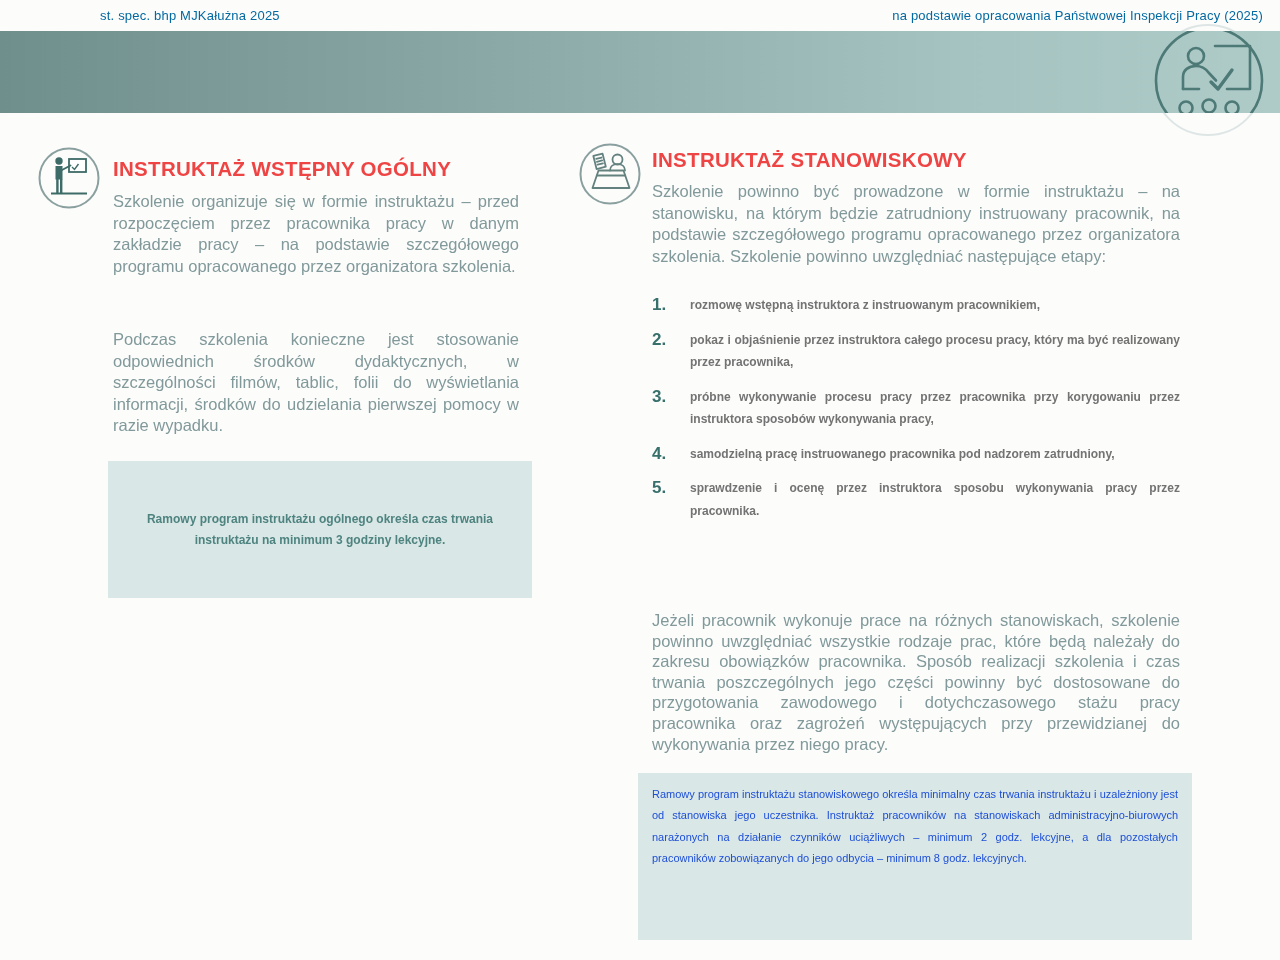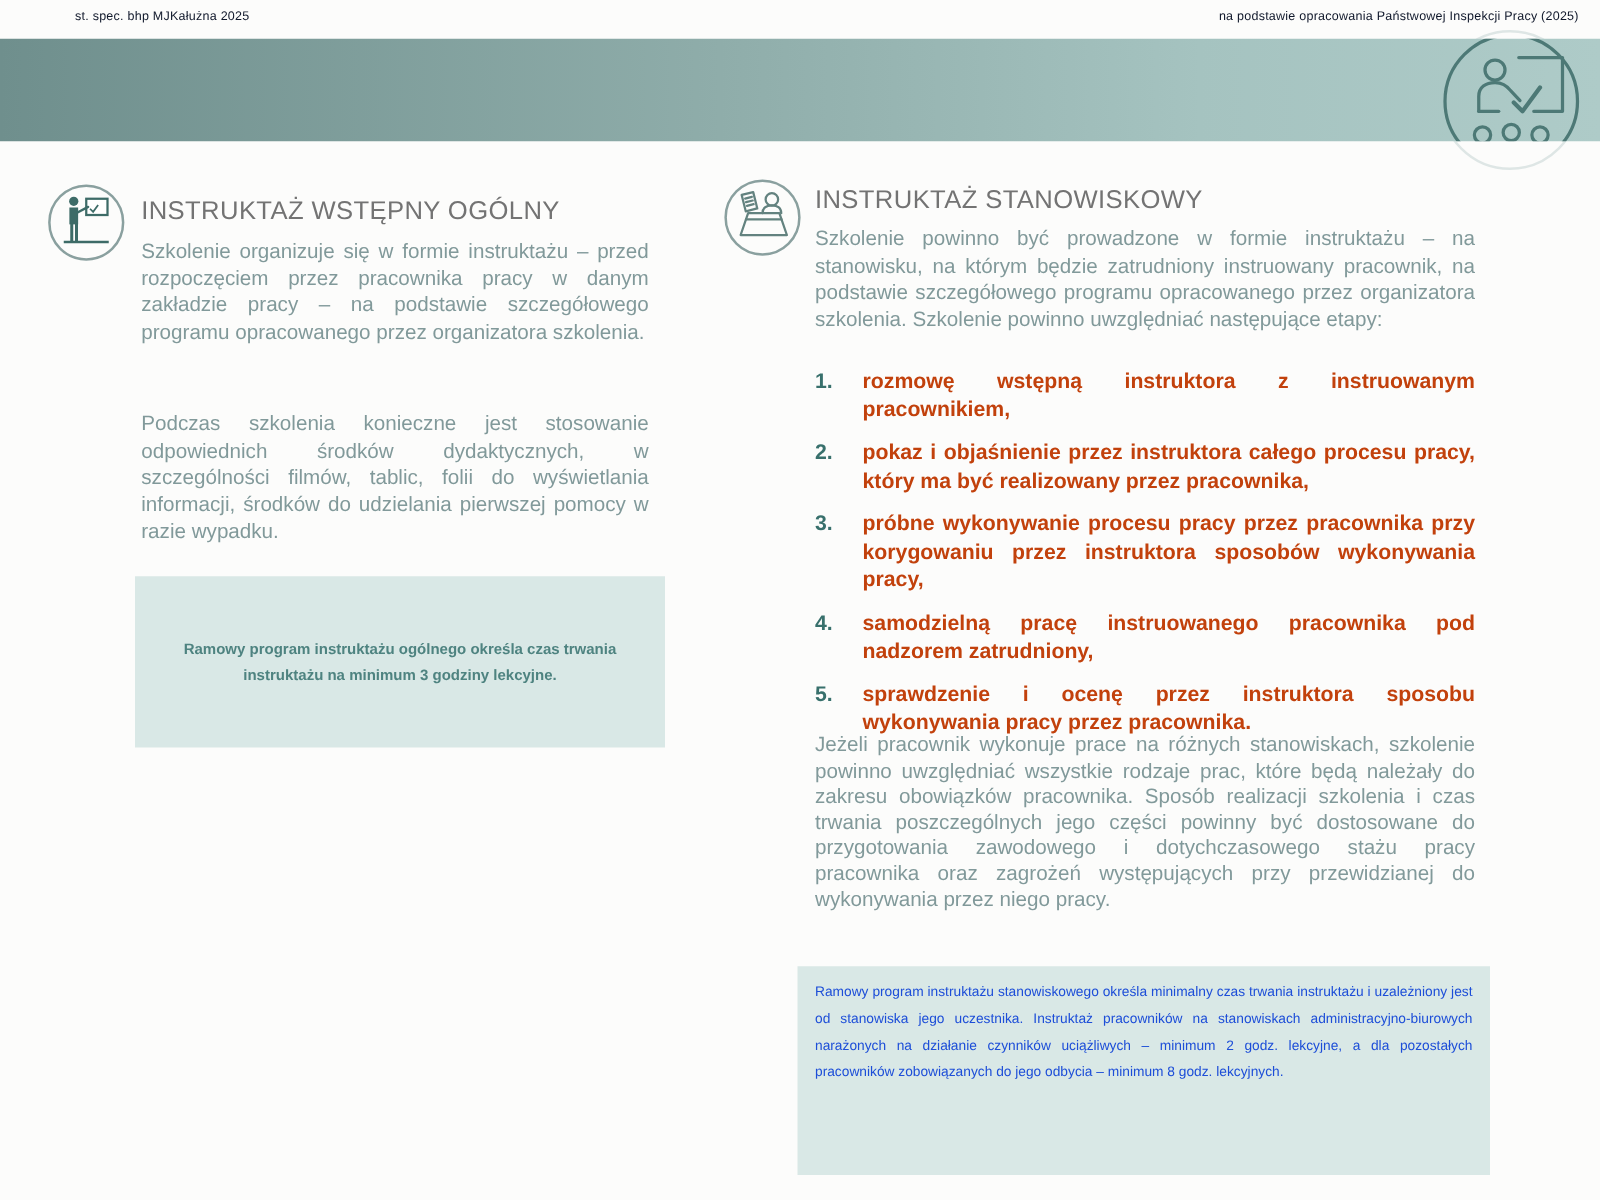--- a/index.html
+++ b/index.html
@@ -8,24 +8,25 @@
     font-family: "Liberation Sans", sans-serif;
     background: #fcfcfb;
     position: relative;
     overflow: hidden;
   }
   .abs { position: absolute; }
 
   
   .credit {
     top: 8px;
-    font-size: 10px;
-    color: #0f172a;
+    font-size: 13px;
+    color: #0369a1;
     letter-spacing: 0.2px;
     white-space: nowrap;
+    margin-left: 40px;
   }
   .credit.left  { left: 60px; }
   .credit.right { right: 17px; }
 
   
   .ghost-circle {
     left: 1152px; top: 24px;
     width: 112px; height: 112px;
     border: 2px solid #dee6e5;
     border-radius: 50%;
@@ -51,54 +52,54 @@
   .band-icon { position: absolute; left: 1153px; top: -6px; }
 
   
   .sec-icon { width: 62px; height: 62px; }
   .icon-left-wrap  { left: 38px;  top: 147px; }
   .icon-right-wrap { left: 579px; top: 143px; }
 
   
   .sec-heading {
     font-size: 20.5px;
-    font-weight: 400;
+    font-weight: 700;
     letter-spacing: 0.3px;
-    color: #737373;
+    color: #ef4444;
     white-space: nowrap;
   }
   .h-left  { left: 113px; top: 157px; }
   .h-right { left: 652px; top: 148px; }
 
   
   .body-text {
     font-size: 16.5px;
     line-height: 21.6px;
     color: #81999a;
     text-align: justify;
   }
   .p1-left { left: 113px; top: 191px; width: 406px; }
   .p2-left { left: 113px; top: 329px; width: 406px; }
   .intro-right { left: 652px; top: 181px; width: 528px; }
-  .para-right  { left: 652px; top: 586px; width: 528px; line-height: 20.6px; }
+  .para-right  { left: 652px; top: 610px; width: 528px; line-height: 20.6px; }
 
   
   .steps { left: 652px; top: 294px; width: 528px; }
   .step { display: flex; margin-bottom: 12px; }
   .step-num {
     flex: 0 0 38px;
     font-size: 17px; font-weight: 700;
     line-height: 22.5px;
     color: #38706c;
   }
   .step-text {
     flex: 1;
-    font-size: 17px; font-weight: 700;
+    font-size: 12px; font-weight: 700;
     line-height: 22.5px;
-    color: #c2410c;
+    color: #737373;
     text-align: justify;
   }
 
   
   .hbox { background: #d9e8e6; }
   .box-left {
     left: 108px; top: 461px;
     width: 424px; height: 137px;
     display: flex; align-items: center; justify-content: center;
   }

